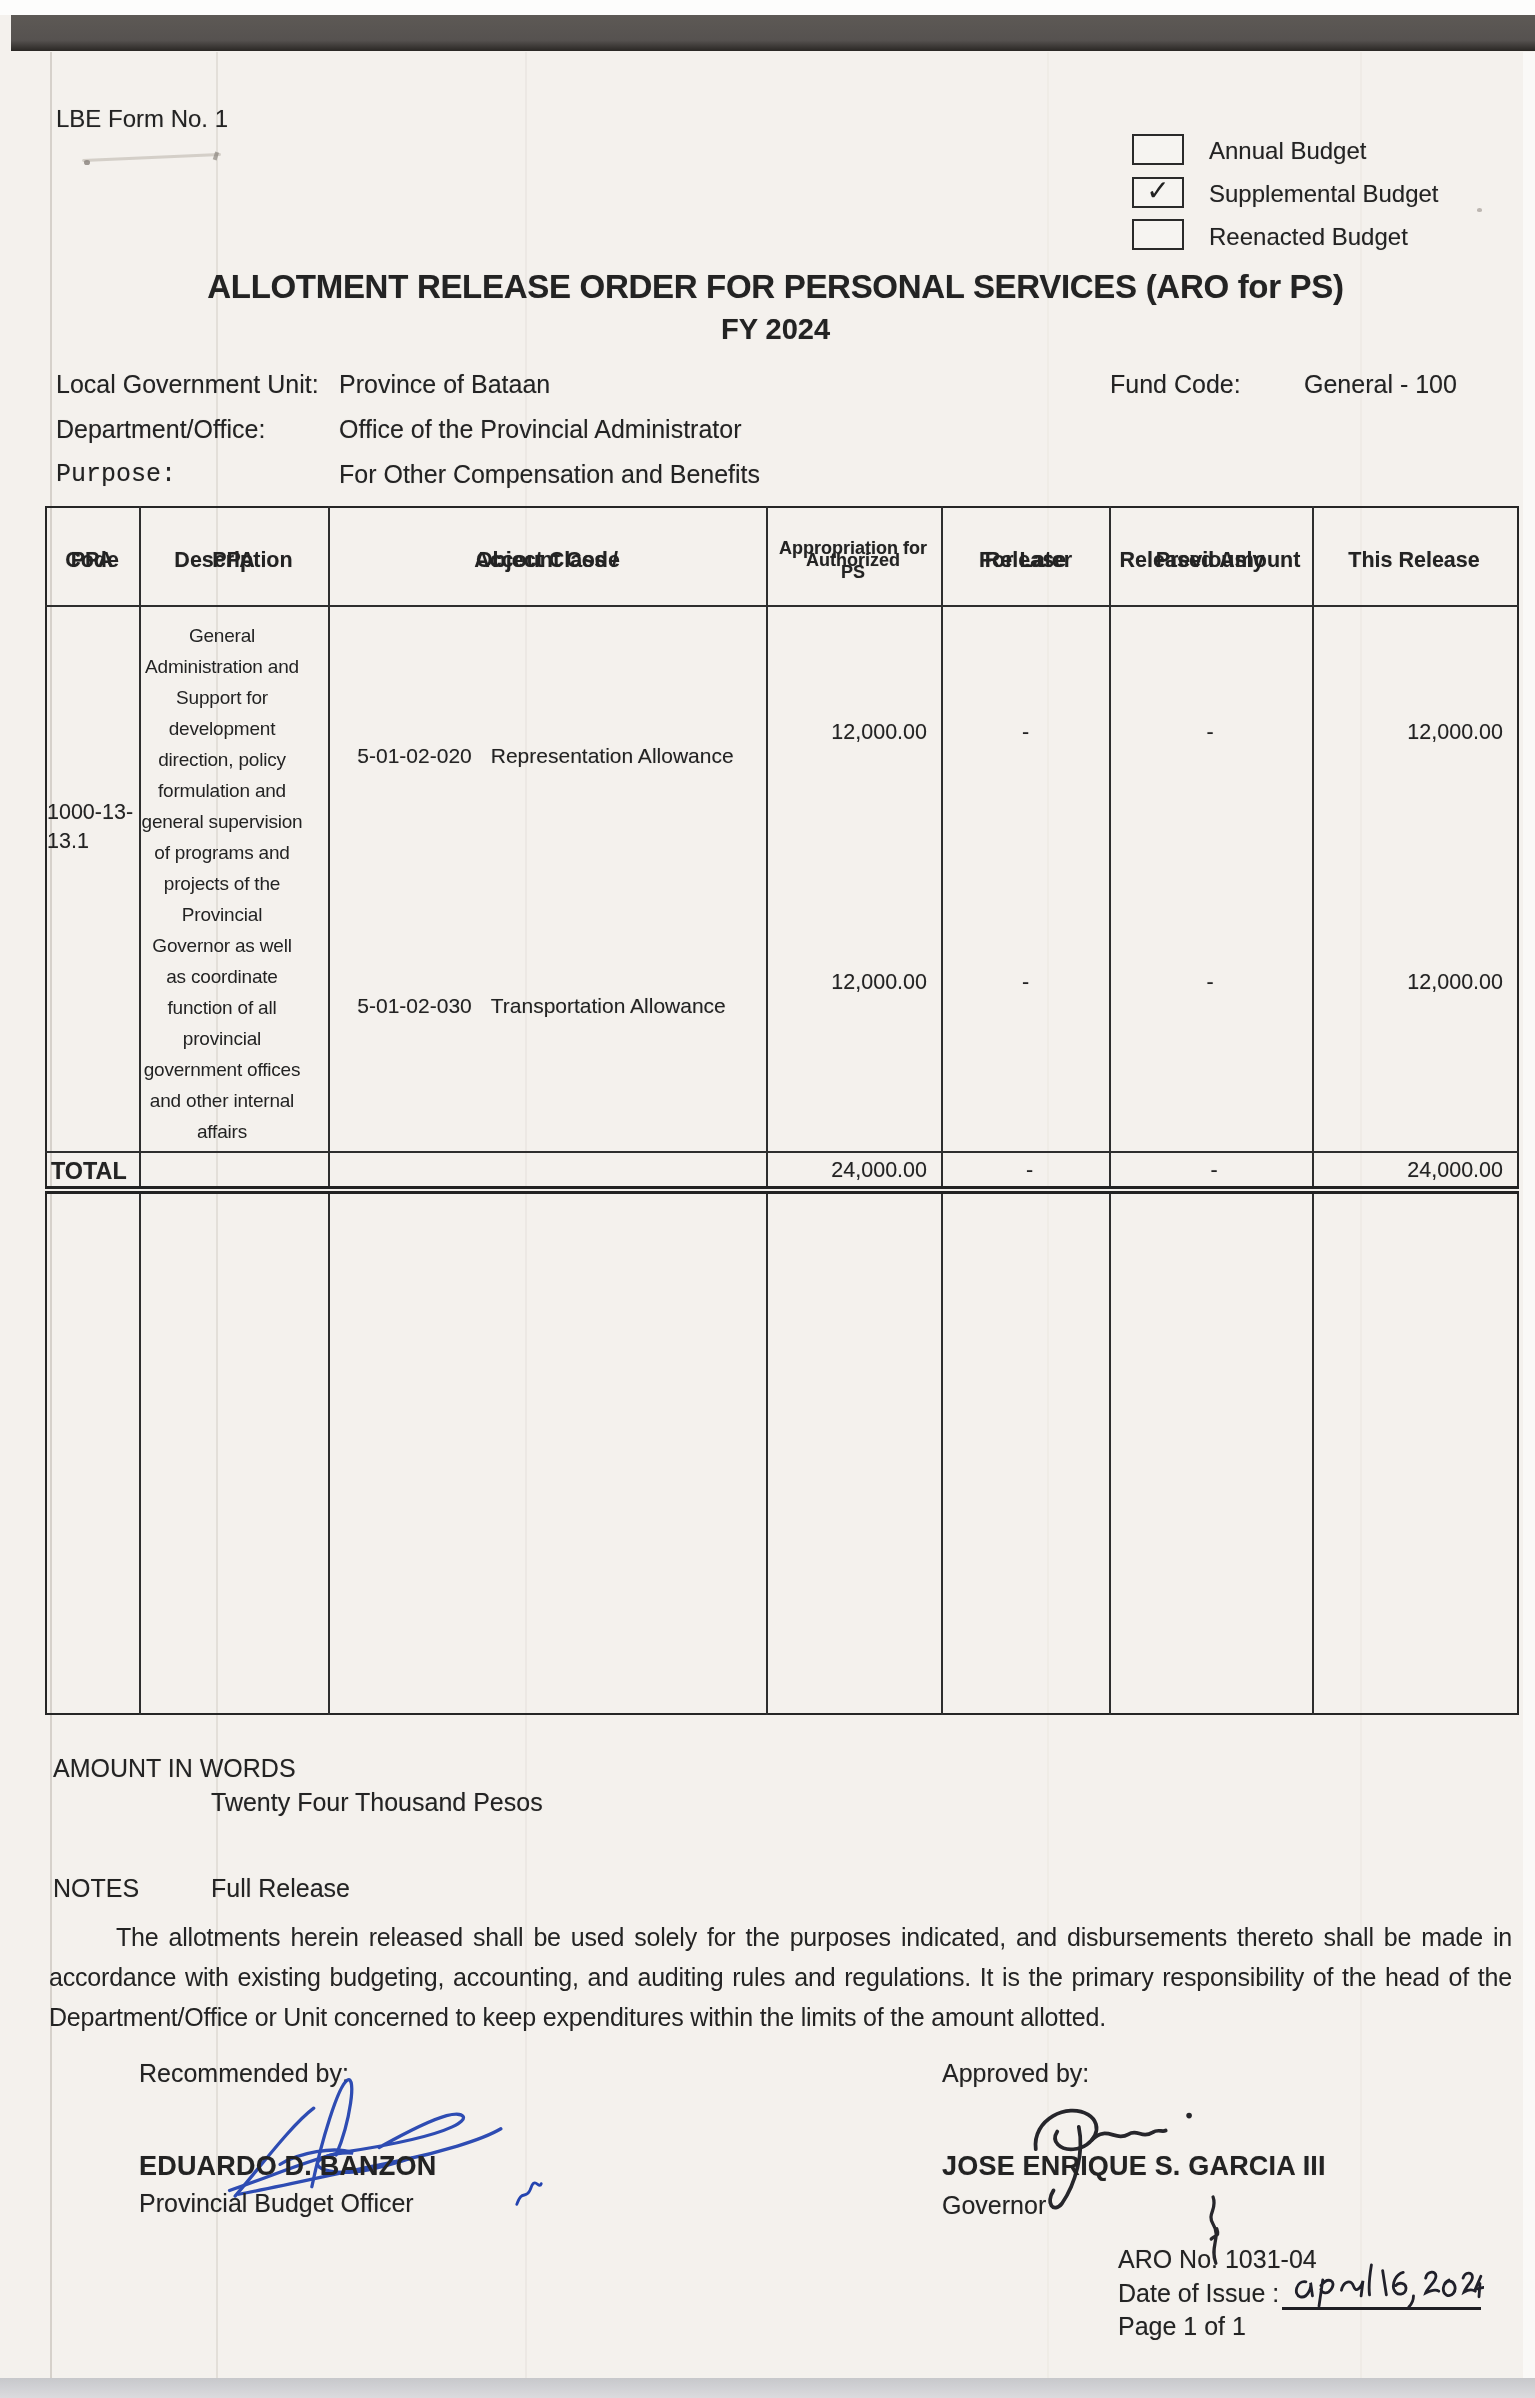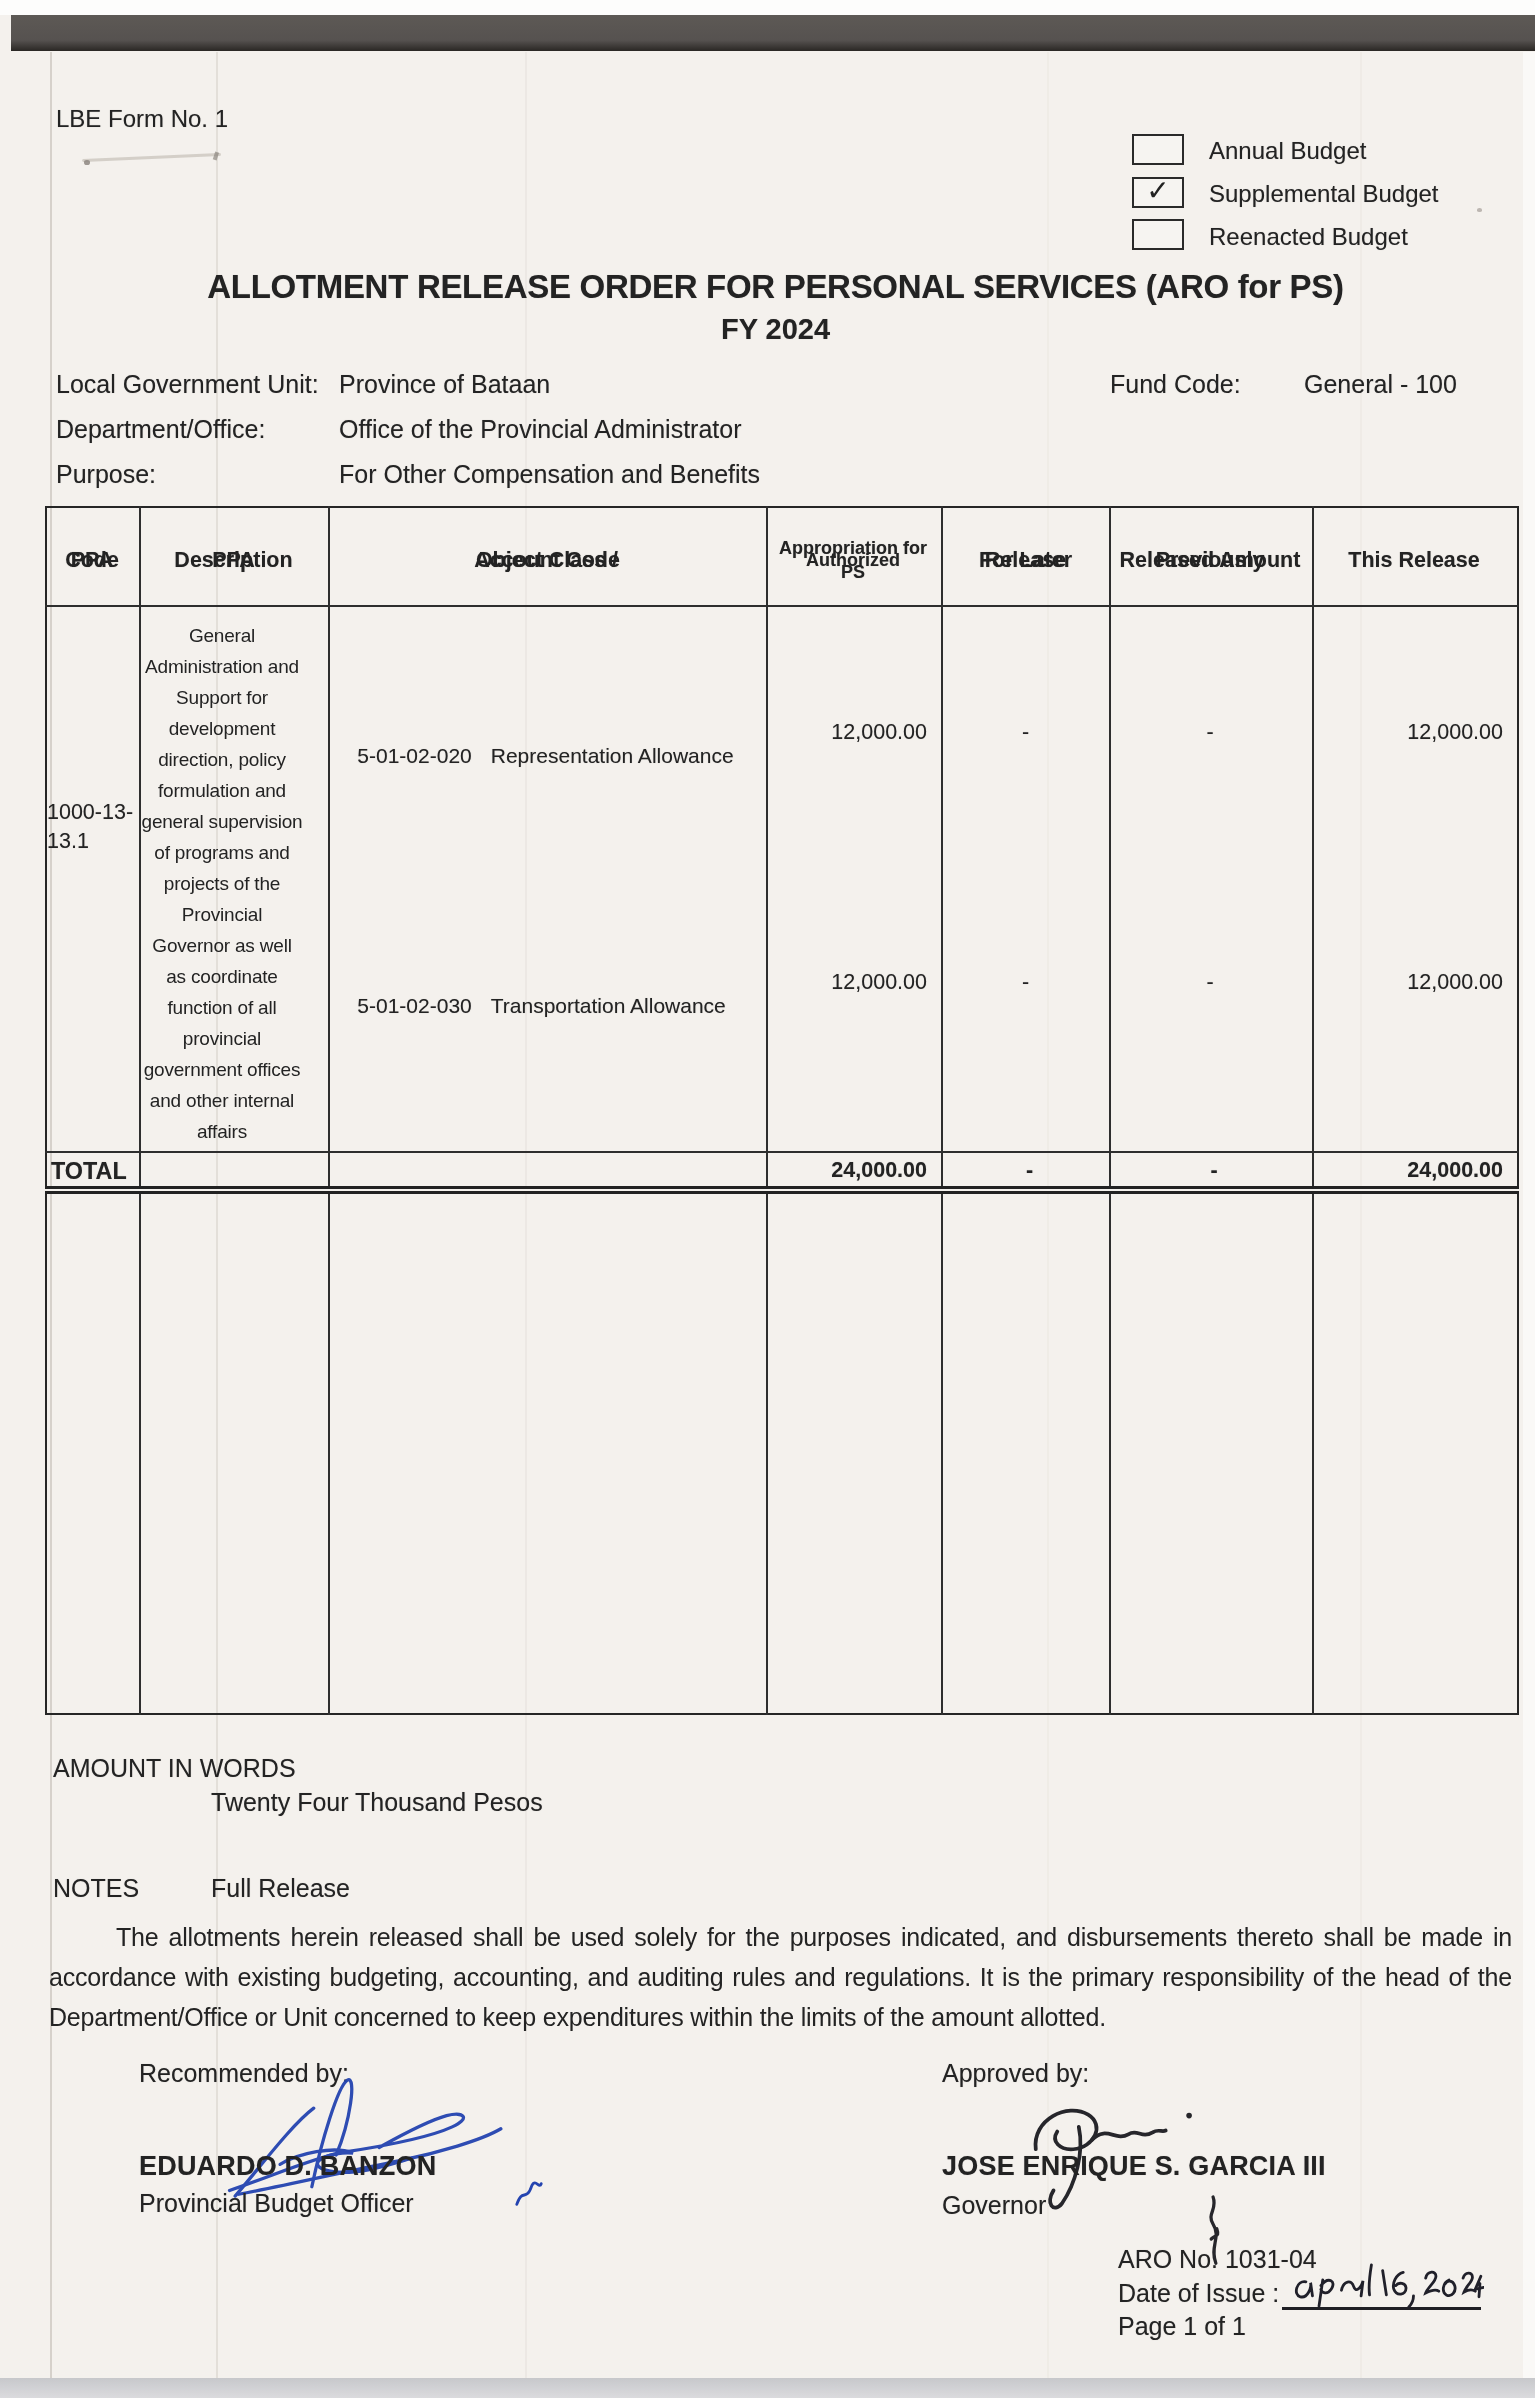--- a/index.html
+++ b/index.html
@@ -34,21 +34,21 @@
   .cb-label{left:1209px;font-size:24px;}
   .cl1{top:137px;} .cl2{top:180px;} .cl3{top:223px;}
   .checkmark{position:static;font-size:28px;line-height:1;color:#222;transform:translateY(-1.9px);}
   .stray-dot{left:1477px;top:208px;width:4.7px;height:3.7px;background:#97918a;border-radius:50%;opacity:.6;}
   .title{left:0;top:268px;width:1551px;text-align:center;font-size:33px;font-weight:bold;letter-spacing:-0.3px;}
   .fy{left:0;top:313px;width:1551px;text-align:center;font-size:29px;font-weight:bold;}
   .lbl{font-size:25px;}
   .f-lgu-l{left:56px;top:370px;} .f-lgu-v{left:339px;top:370px;}
   .f-fund-l{left:1110px;top:370px;} .f-fund-v{left:1304px;top:370px;}
   .f-dept-l{left:56px;top:415px;} .f-dept-v{left:339px;top:415px;}
-  .f-purp-l{left:56px;top:460px;} .f-purp-v{left:339px;top:460px;}
+  .f-purp-l{left:56px;top:460px;font-family:Liberation Mono, monospace;} .f-purp-v{left:339px;top:460px;}
   
   .tbl-outer{left:45px;top:506px;width:1474px;height:1209px;border:2.8px solid #262626;background:transparent;}
   .vline{top:506px;height:1209px;width:1.9px;background:#2e2e2e;}
   .v1{left:139px;} .v2{left:328px;} .v3{left:766px;} .v4{left:941px;} .v5{left:1109px;} .v6{left:1312px;}
   .hline{left:45px;width:1474px;height:1.9px;background:#2e2e2e;}
   .hh{top:605px;} .ht{top:1151px;}
   .dline{left:45px;top:1186px;width:1474px;height:8.4px;
     background:linear-gradient(#222 0 2.8px,#f4f1ed 2.8px 4.7px,#222 4.7px 8.4px);}
   .hcell{top:517px;height:86px;display:flex;flex-direction:column;align-items:center;justify-content:center;
     font-weight:bold;font-size:21.5px;line-height:28px;text-align:center;text-shadow:0 0 0.9px rgba(50,50,50,.30);}
@@ -60,21 +60,21 @@
   .oc-row1{top:720px;} .oc-row2{top:970px;text-align:right;}
   .oc-text{left:334px;font-size:21px;}
   .oc-code{display:inline;position:static;margin-right:19px;}
   .oc-name{display:inline;position:static;}
   .amt{font-size:21.5px;text-align:right;}
   .a-auth{left:766px;width:161px;}
   .a-this{left:1312px;width:191px;}
   .dash{font-size:21.5px;text-align:center;}
   .d-later{left:941px;width:169px;}
   .d-prev{left:1109px;width:202px;}
-  .total-row{top:1158px;font-weight:bold;padding-left:8px;}
+  .total-row{top:1158px;font-weight:normal;padding-left:8px;}
   .total-label{left:51px;top:1158px;font-size:23.4px;font-weight:bold;}
   
   .aiw-l{left:53px;top:1754px;font-size:25px;}
   .aiw-v{left:211px;top:1788px;font-size:25px;}
   .notes-l{left:53px;top:1838px;font-size:25px;margin-top:36px;}
   .notes-v{left:211px;top:1874px;font-size:25px;}
   .clause{left:49px;top:1917px;width:1463px;font-size:25px;line-height:40px;text-align:justify;text-indent:67px;white-space:normal;letter-spacing:-0.2px;}
   .rec-by{left:139px;top:2059px;font-size:25px;}
   .app-by{left:942px;top:2059px;font-size:25px;}
   .sig-banzon{left:201px;top:2067px;}

